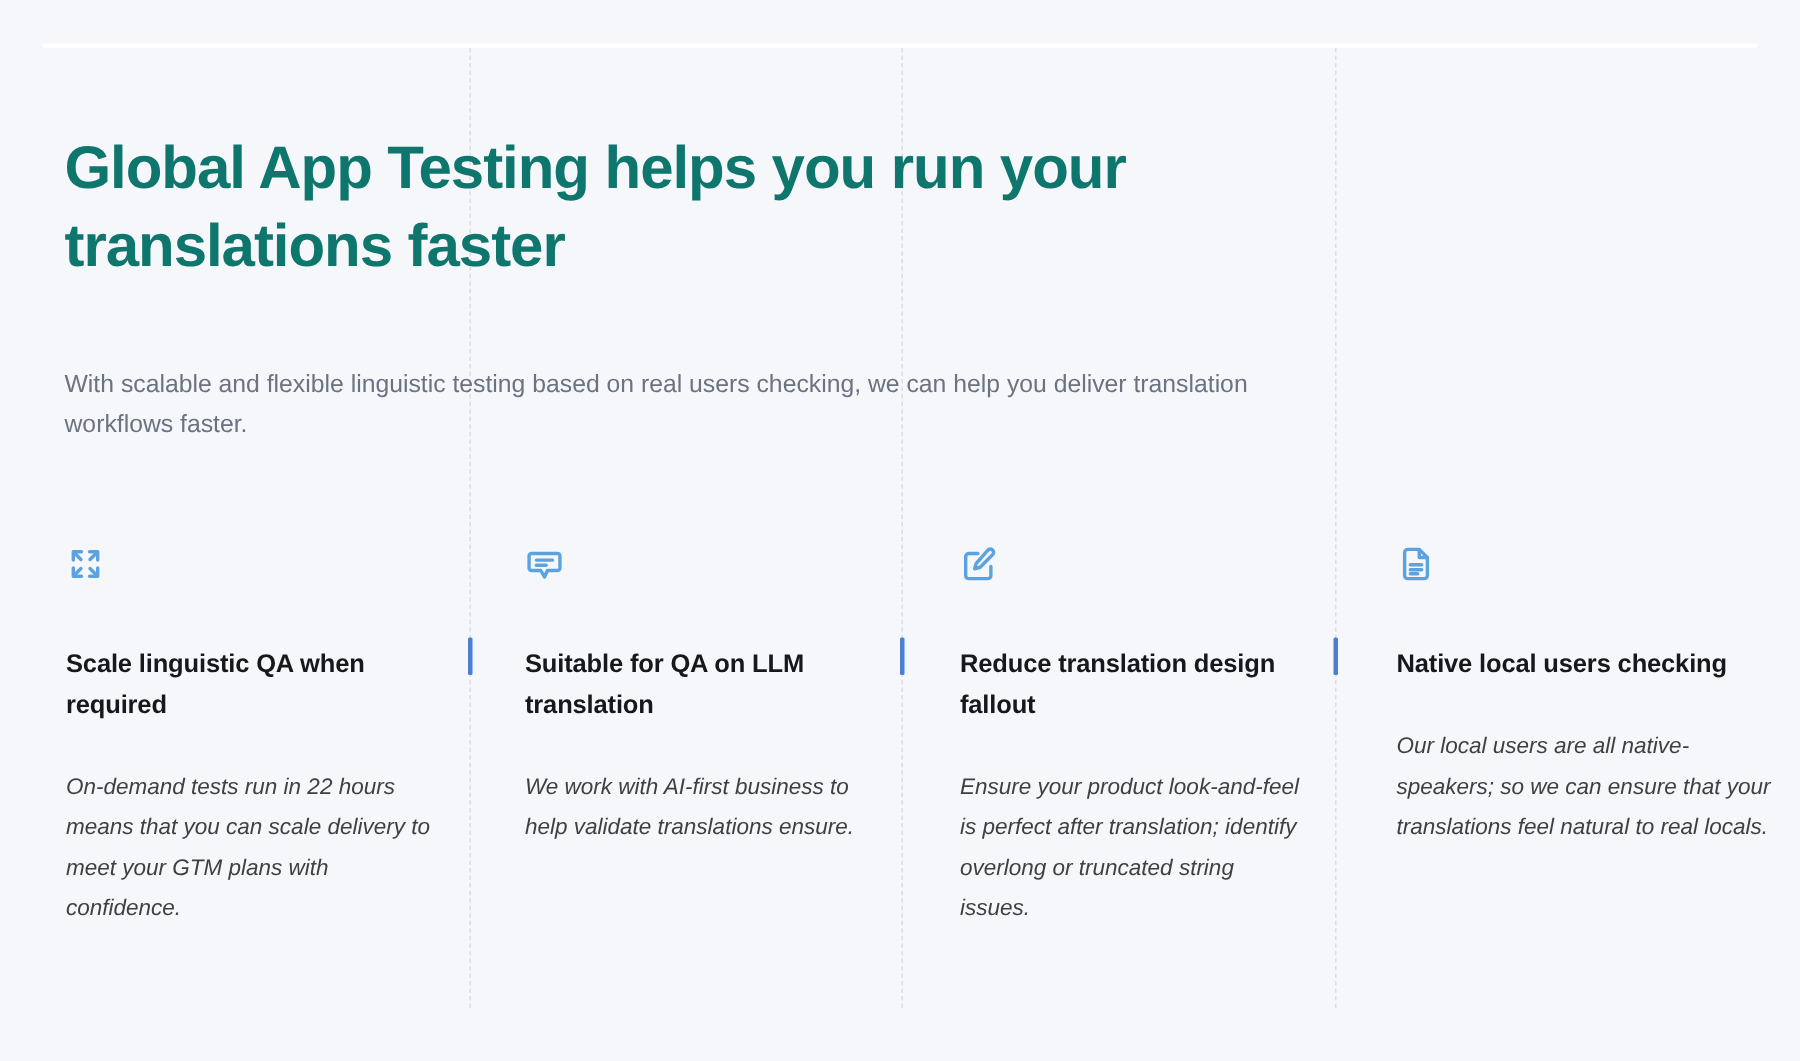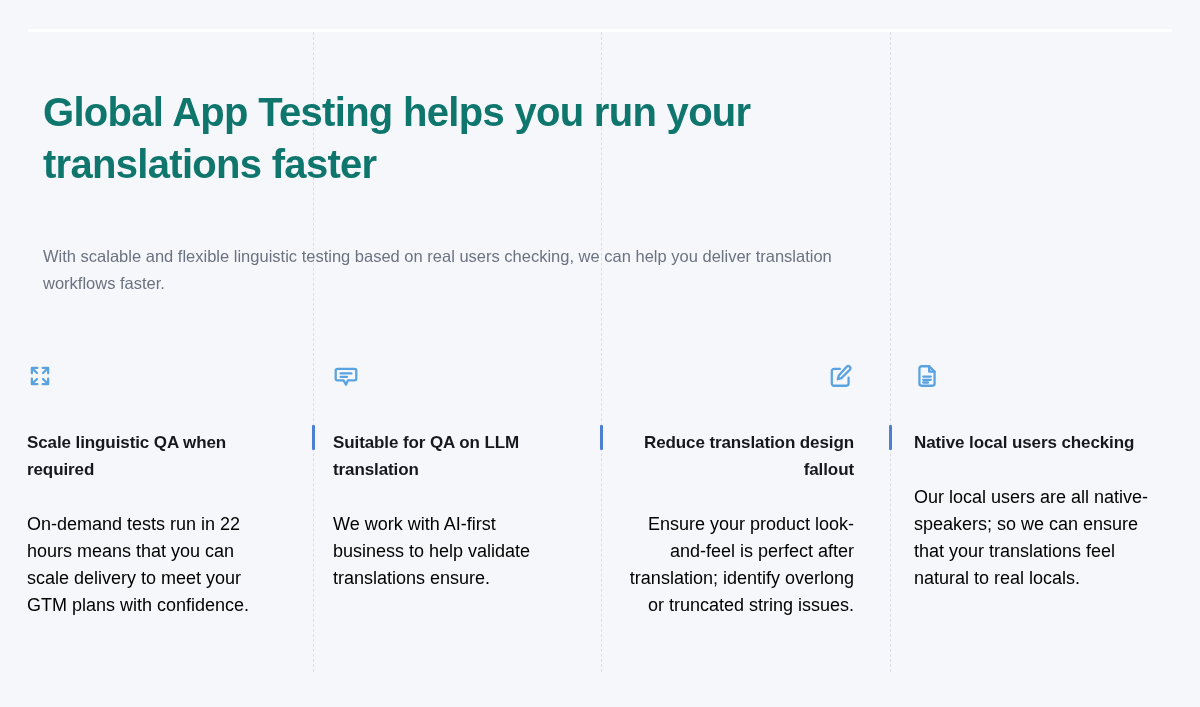--- a/index.html
+++ b/index.html
@@ -86,45 +86,46 @@
     left: 0;
     top: 363px;
     width: 1200px;
     display: flex;
   }
   .col {
     box-sizing: border-box;
     flex: 0 0 288.5px;
     padding-right: 36px;
   }
-  .col.c1 { padding-left: 27px;  flex-basis: 313px; }
+  .col.c1 { padding-left: 27px;  flex-basis: 313px; margin-left: 17px; }
   .col.c2 { padding-left: 20px;  flex-basis: 288px; }
-  .col.c3 { padding-left: 22px;  flex-basis: 289px; text-align: right; }
+  .col.c3 { padding-left: 22px;  flex-basis: 289px; }
   .col.c4 { padding-left: 24px;  flex-basis: 310px; }
 
   .col-icon {
     display: block;
     height: 30px;
     margin-bottom: 36px;
     line-height: 0;
   }
   .col-title {
     margin: 0 0 28px 0;
     font-size: 17px;
     line-height: 27px;
     font-weight: 700;
     color: #16181d;
     letter-spacing: -0.1px;
   }
   .col-body {
     margin: 0;
-    font-size: 18px;
+    font-size: 15px;
     line-height: 27px;
-    color: #000000;
+    color: #404040;
     font-weight: 400;
+    font-style: italic;
   }
 </style>
 </head>
 <body>
 
 <div class="top-rule"></div>
 
 <div class="divider d1"></div>
 <div class="divider d2"></div>
 <div class="divider d3"></div>

